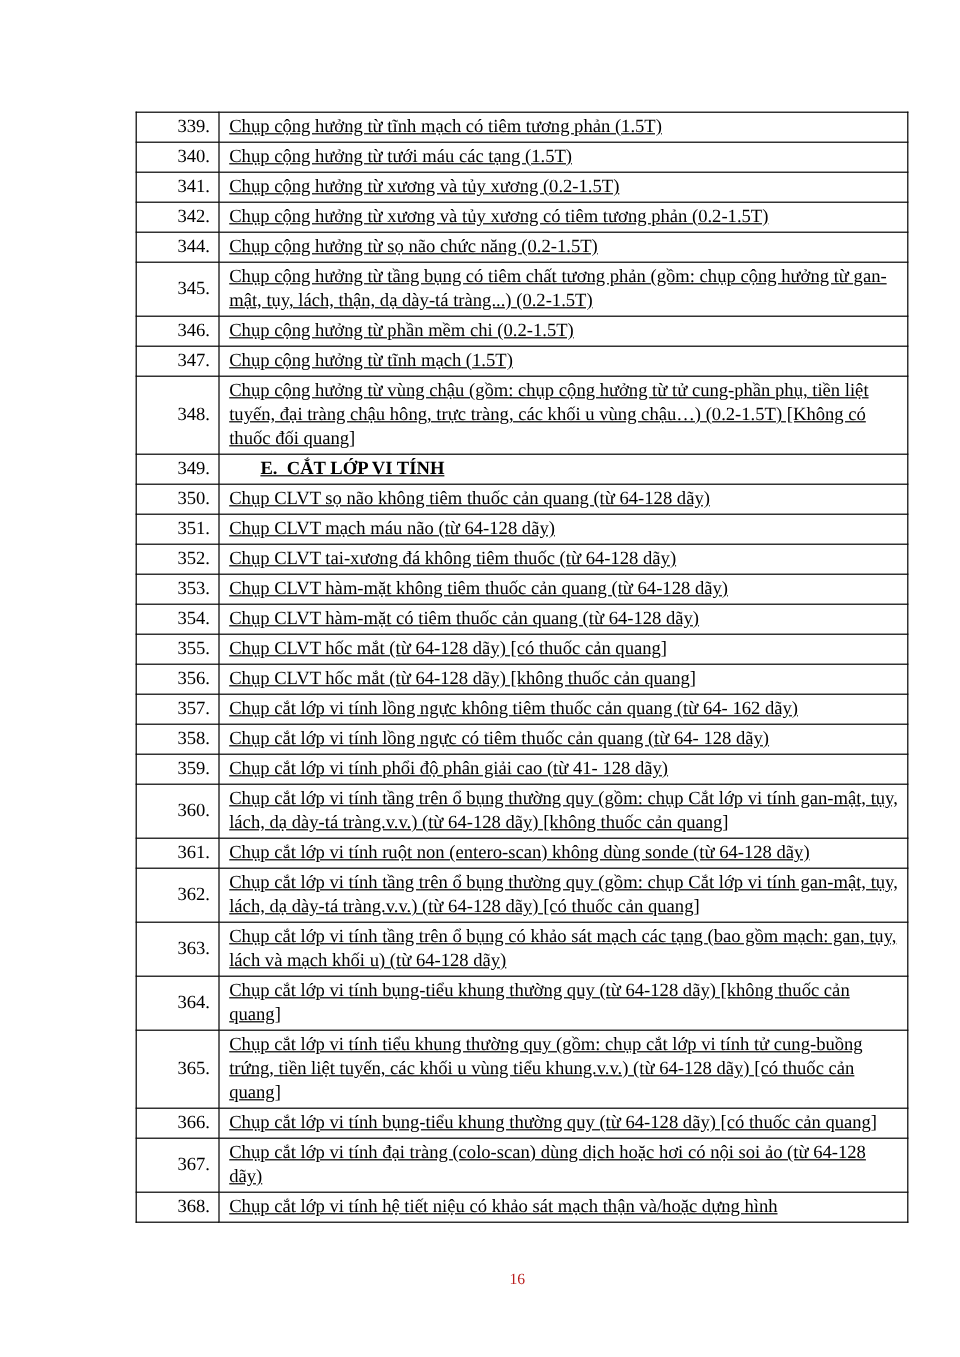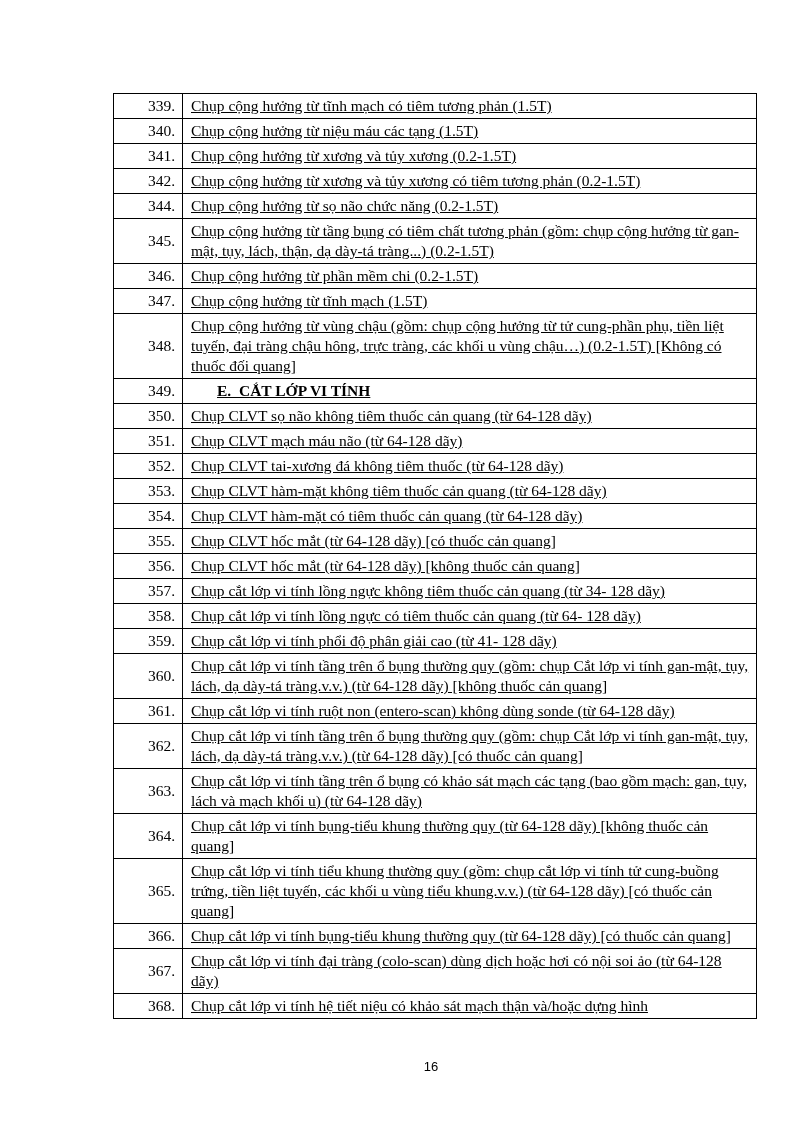--- a/index.html
+++ b/index.html
@@ -50,41 +50,41 @@
   }
   .page-footer {
     position: absolute;
     left: 0;
     top: 1041px;
     width: 800px;
     text-align: center;
     transform: translateX(21px);
   }
   .page-footer span {
-    font-family: Liberation Sans, sans-serif;
+    font-family: Liberation Serif, serif;
     font-size: 13px;
     line-height: 16px;
-    color: #000000;
+    color: #b91c1c;
     margin-left: 20px;
   }
 </style>
 </head>
 <body>
 
 <div class="doc-page">
 
   <table class="proc-table">
     <tbody>
         <tr>
       <td class="col-no">339.</td>
       <td class="col-desc">Chụp cộng hưởng từ tĩnh mạch có tiêm tương phản (1.5T)</td>
     </tr>
         <tr>
       <td class="col-no">340.</td>
-      <td class="col-desc">Chụp cộng hưởng từ niệu máu các tạng (1.5T)</td>
+      <td class="col-desc">Chụp cộng hưởng từ tưới máu các tạng (1.5T)</td>
     </tr>
         <tr>
       <td class="col-no">341.</td>
       <td class="col-desc">Chụp cộng hưởng từ xương và tủy xương (0.2-1.5T)</td>
     </tr>
         <tr>
       <td class="col-no">342.</td>
       <td class="col-desc">Chụp cộng hưởng từ xương và tủy xương có tiêm tương phản (0.2-1.5T)</td>
     </tr>
         <tr>
@@ -134,21 +134,21 @@
         <tr>
       <td class="col-no">355.</td>
       <td class="col-desc">Chụp CLVT hốc mắt (từ 64-128 dãy) [có thuốc cản quang]</td>
     </tr>
         <tr>
       <td class="col-no">356.</td>
       <td class="col-desc">Chụp CLVT hốc mắt (từ 64-128 dãy) [không thuốc cản quang]</td>
     </tr>
         <tr>
       <td class="col-no">357.</td>
-      <td class="col-desc">Chụp cắt lớp vi tính lồng ngực không tiêm thuốc cản quang (từ 34- 128 dãy)</td>
+      <td class="col-desc">Chụp cắt lớp vi tính lồng ngực không tiêm thuốc cản quang (từ 64- 162 dãy)</td>
     </tr>
         <tr>
       <td class="col-no">358.</td>
       <td class="col-desc">Chụp cắt lớp vi tính lồng ngực có tiêm thuốc cản quang (từ 64- 128 dãy)</td>
     </tr>
         <tr>
       <td class="col-no">359.</td>
       <td class="col-desc">Chụp cắt lớp vi tính phổi độ phân giải cao (từ 41- 128 dãy)</td>
     </tr>
         <tr>

